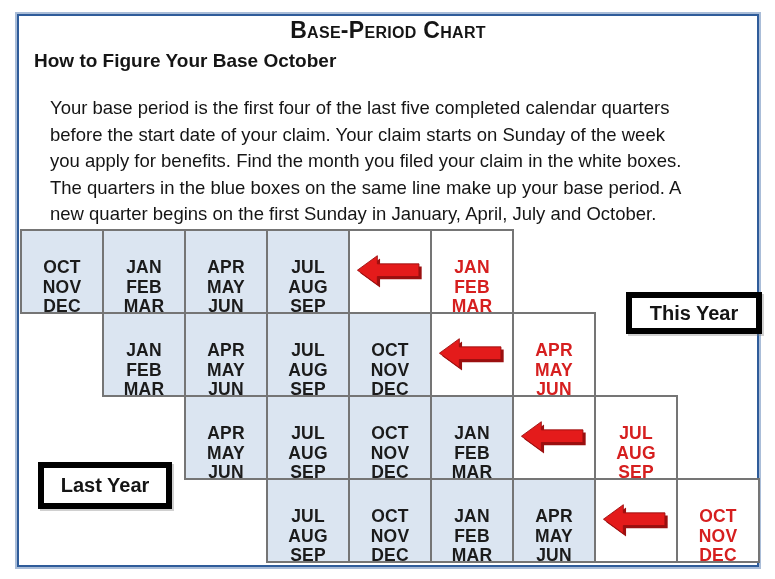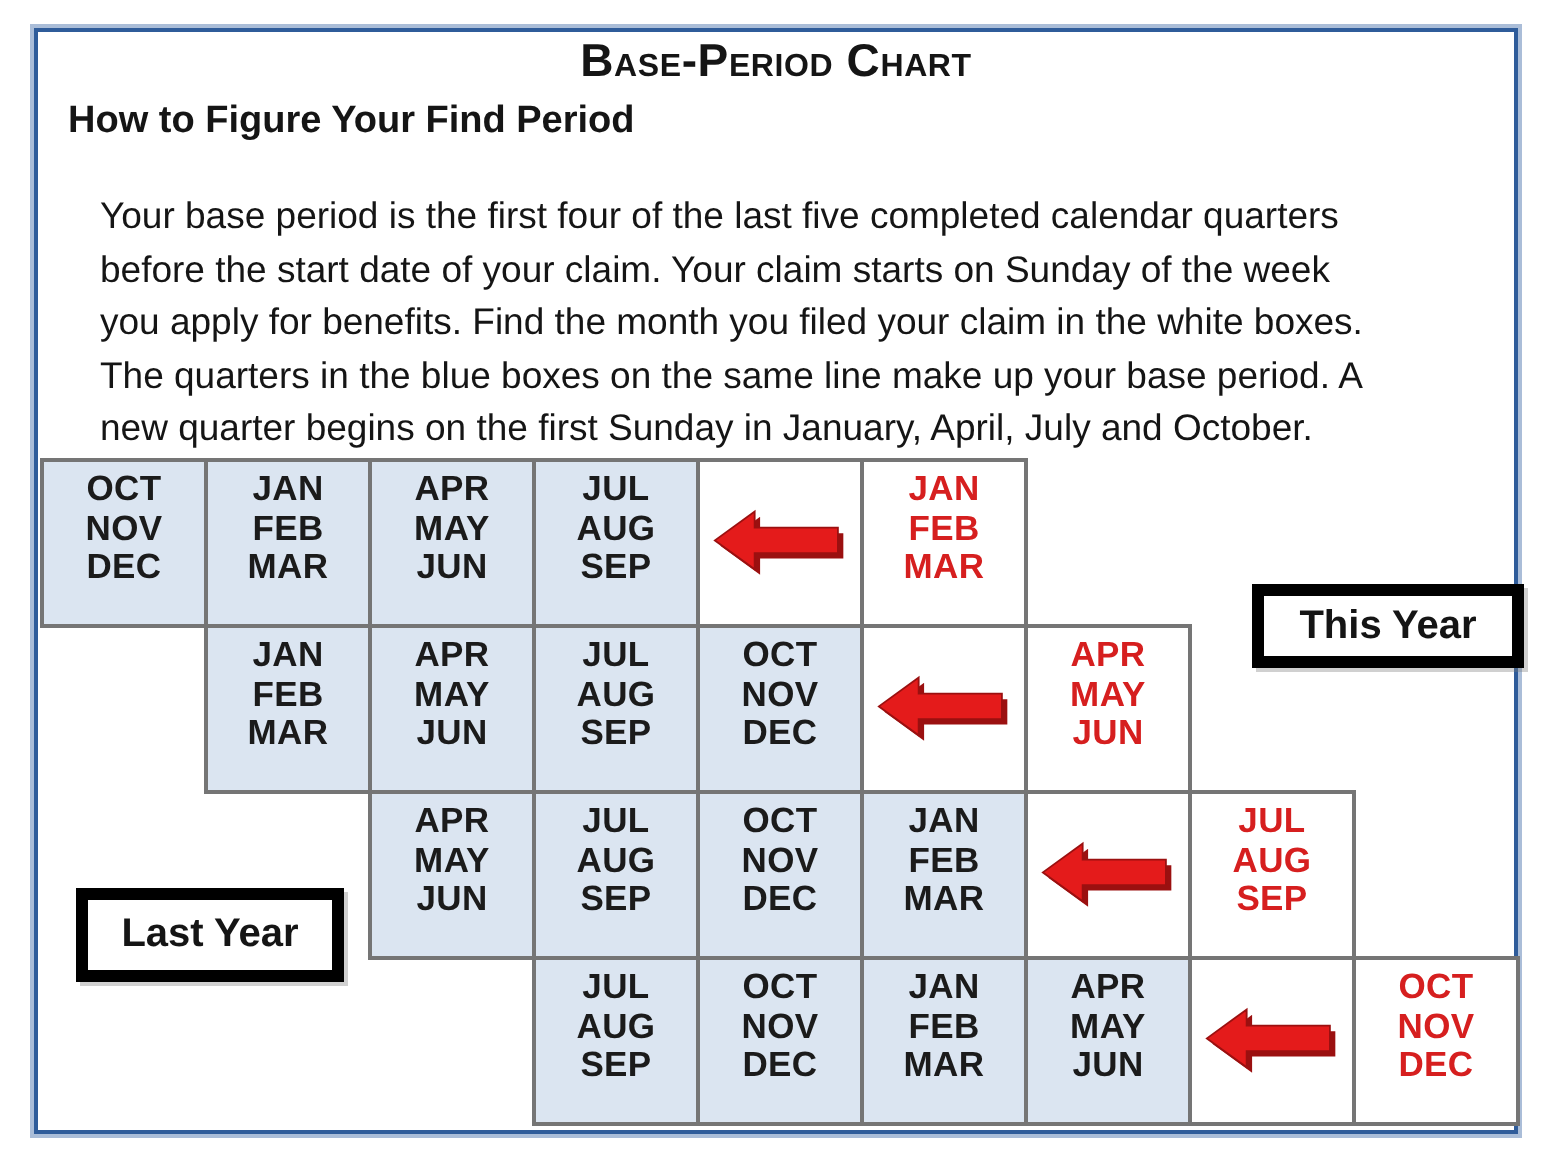--- a/index.html
+++ b/index.html
@@ -58,21 +58,21 @@
   }
   .intro b { font-weight: 400; }
   .cell {
     position: absolute;
     width: 84px;
     height: 85px;
     box-sizing: border-box;
     border: 2px solid var(--cell-border, #757575);
     background: #ffffff;
     text-align: center;
-    padding-top: 4px;
+    padding-top: 27px;
     font-weight: 700;
     font-size: 17.5px;
     line-height: 19.5px;
     color: #1b1b1b;
     letter-spacing: 0.2px;
   }
   .cell.quarter { background: var(--cell-blue, #dbe5f1); }
   .cell.claim { color: var(--red, #d61f1f); background: #ffffff; }
   .cell.arrow {
     background: #ffffff;
@@ -88,29 +88,29 @@
     background: #ffffff;
     display: flex;
     align-items: center;
     justify-content: center;
     font-weight: 700;
     font-size: 20px;
     color: #151515;
     box-shadow: 2px 2px 0 rgba(120,120,120,0.35);
   }
   .this-year { left: 626px; top: 292px; width: 136px; height: 42px; }
-  .last-year { left: 38px;  top: 444px; width: 134px; height: 47px; }
+  .last-year { left: 38px;  top: 462px; width: 134px; height: 47px; }
 </style>
 </head>
 <body>
 
 <div class="page">
   <div class="frame"></div>
   <div class="chart-title">Base-Period Chart</div>
-  <div class="section-heading">How to Figure Your Find Period</div>
+  <div class="section-heading">How to Figure Your Base October</div>
   <p class="intro" id="intro"><span>Your base period is the first four of the last five completed calendar quarters</span><br><span>before the start date of your claim. Your claim starts on Sunday of the week</span><br><span>you apply for benefits. Find the month you filed your claim in the </span><b>white</b><span> boxes.</span><br><span>The quarters in the </span><b>blue</b><span> boxes on the same line make up your base period. A</span><br><span>new quarter begins on the first Sunday in January, April, July and October.</span></p>
 
   <div id="grid">
       <div class="cell quarter" style="left: 20px; top: 229px;">
         <div>OCT</div>
         <div>NOV</div>
         <div>DEC</div>
       </div>
       <div class="cell quarter" style="left: 102px; top: 229px;">
         <div>JAN</div>

